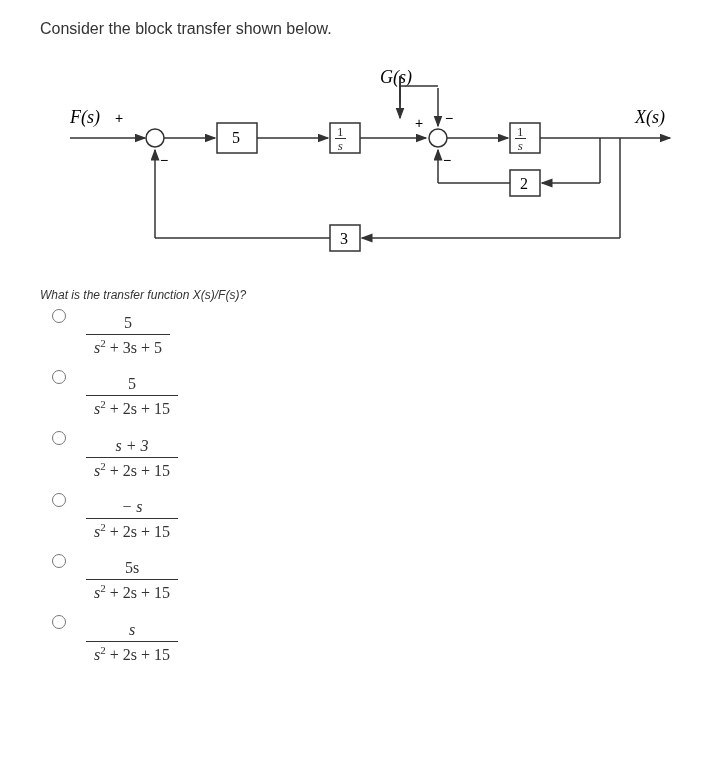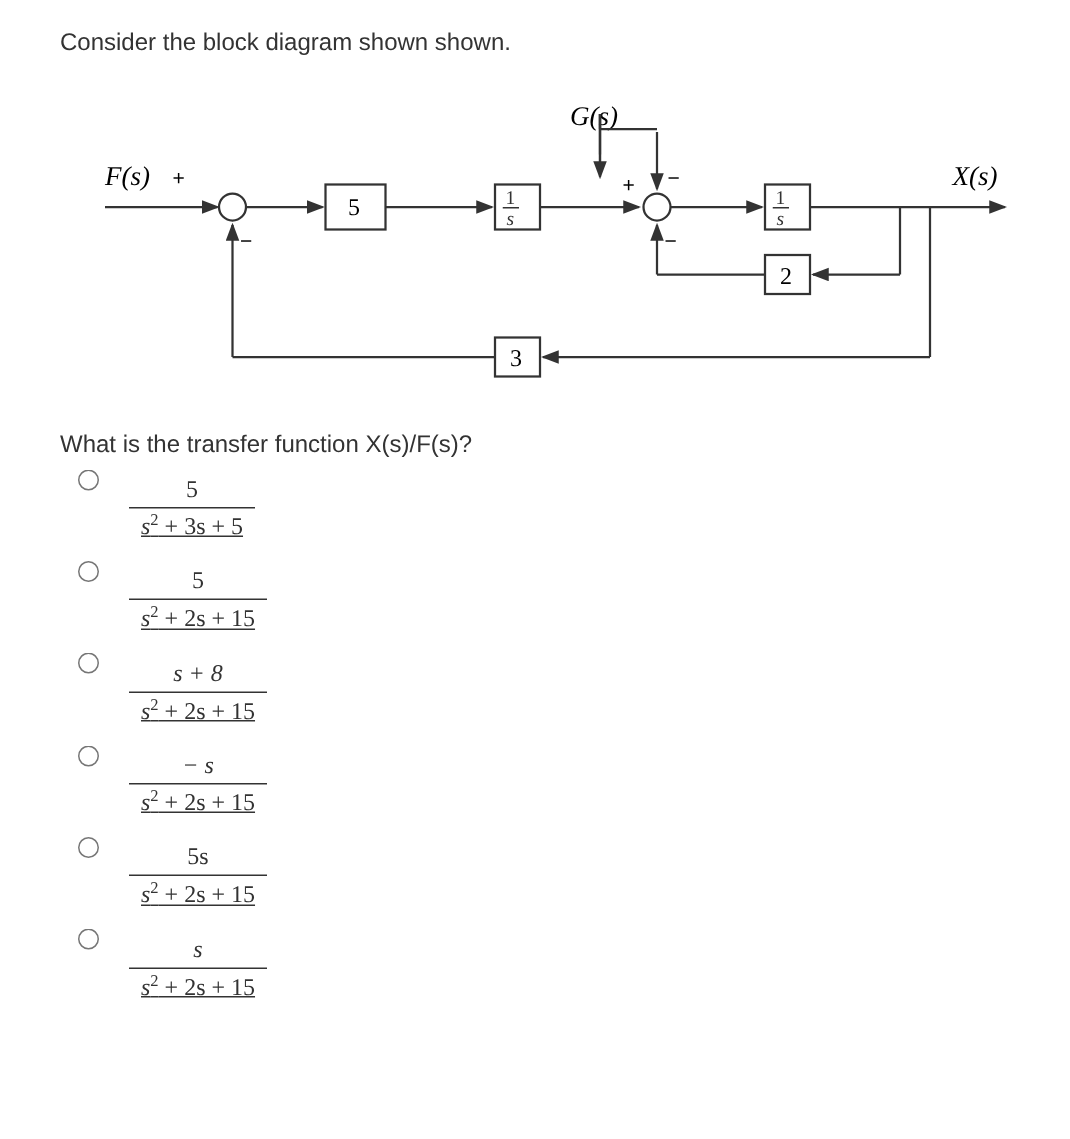--- a/index.html
+++ b/index.html
@@ -7,21 +7,21 @@
       font-family: Arial, sans-serif; 
       font-size: 16px;
       color: #333;
       padding: 20px 40px;
       width: 713px;
       background: #fff;
     }
     .prompt { margin-bottom: 30px; font-size: 16px; }
     .diagram { margin: 20px 0 30px 20px; position: relative; width: 620px; height: 190px; }
     .diagram svg { width: 100%; height: 100%; }
-    .question { margin-top: 10px; font-size: 16px; }
+    .question { margin-top: 10px; font-size: 12px; font-style: italic; }
     .options { margin-top: 8px; }
     .option { display: flex; align-items: center; margin: 12px 0 18px 12px; }
     .option input[type="radio"] { 
       width: 14px; height: 14px; 
       margin-right: 20px;
       margin-top: -40px;
       cursor: pointer;
     }
     .fraction { 
       display: inline-block; 
@@ -30,38 +30,37 @@
       font-size: 16px;
     }
     .fraction .num { 
       display: block; 
       padding: 0 8px 2px 8px;
       border-bottom: 1px solid #333;
     }
     .fraction .den { 
       display: block; 
       padding: 2px 8px 0 8px;
-      text-decoration: underline;
     }
     .sup { font-size: 11px; vertical-align: super; }
     .block-label {
       font-family: 'Times New Roman', serif;
       font-style: italic;
       font-size: 18px;
     }
     .sign { font-family: Arial, sans-serif; font-size: 14px; }
     .box-text { font-family: 'Times New Roman', serif; font-size: 16px; }
     .small-frac { display: inline-block; text-align: center; font-family: 'Times New Roman', serif; font-size: 13px; line-height: 1; }
     .small-frac .n { display: block; border-bottom: 1px solid #333; padding: 0 2px; }
     .small-frac .d { display: block; padding: 0 2px; font-style: italic; }
   </style>
 </head>
 <body>
 
-<div class="prompt">Consider the block diagram shown shown.</div>
+<div class="prompt">Consider the block transfer shown below.</div>
 
 <div class="diagram">
   <svg viewBox="0 0 620 190">
     <defs>
       <marker id="arrow" markerWidth="8" markerHeight="8" refX="7" refY="3" orient="auto">
         <path d="M0,0 L8,3 L0,6 Z" fill="#333"></path>
       </marker>
     </defs>
 
     <text x="10" y="55" class="block-label">F(s)</text>
@@ -138,21 +137,21 @@
   <div class="option">
     <input type="radio" name="q" style="">
     <span class="fraction">
       <span class="num">5</span>
       <span class="den"><span style="font-style:italic">s</span><span class="sup">2</span><span> + 2s + 15</span></span>
     </span>
   </div>
   <div class="option">
     <input type="radio" name="q" style="">
     <span class="fraction">
-      <span class="num" style="font-style:italic"><span>s + 8</span></span>
+      <span class="num" style="font-style:italic"><span>s + 3</span></span>
       <span class="den"><span style="font-style:italic">s</span><span class="sup">2</span><span> + 2s + 15</span></span>
     </span>
   </div>
   <div class="option">
     <input type="radio" name="q" style="">
     <span class="fraction">
       <span class="num" style="font-style:italic"><span>− s</span></span>
       <span class="den"><span style="font-style:italic">s</span><span class="sup">2</span><span> + 2s + 15</span></span>
     </span>
   </div>

